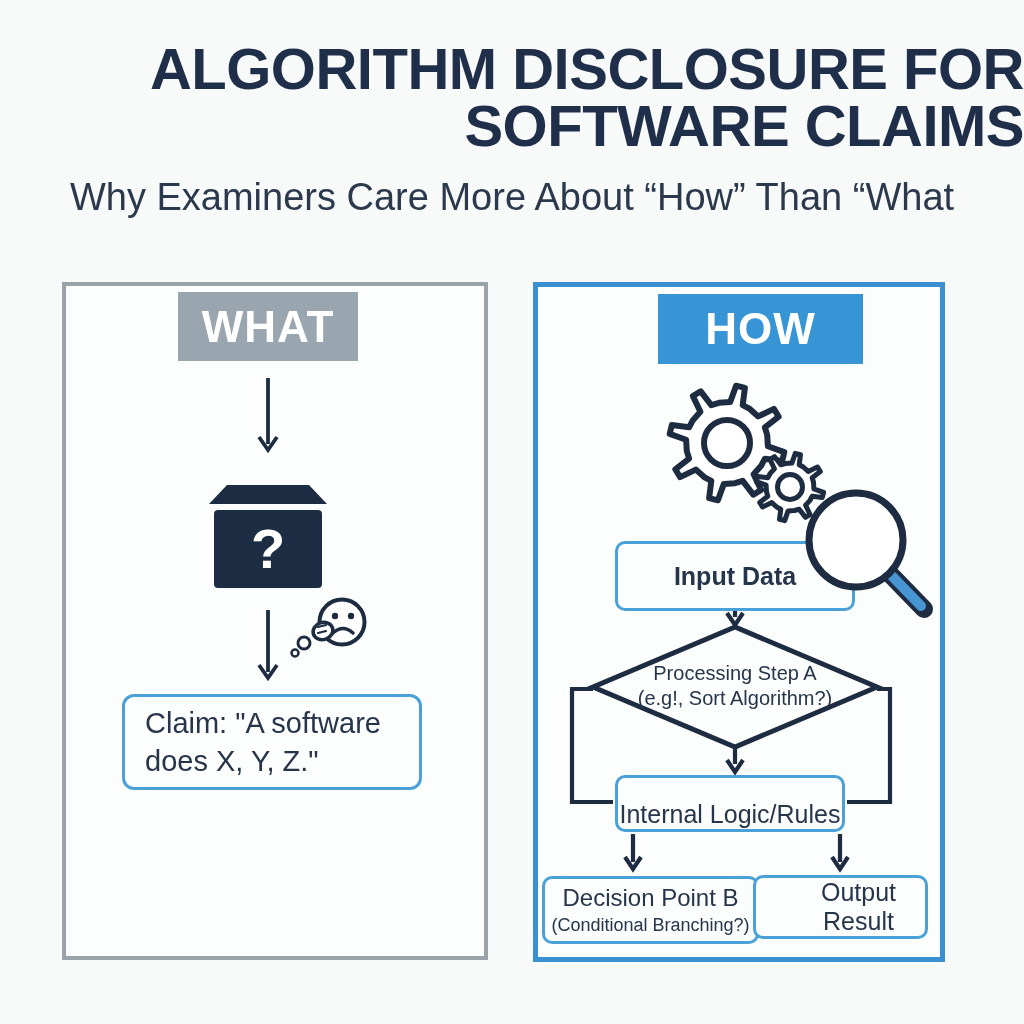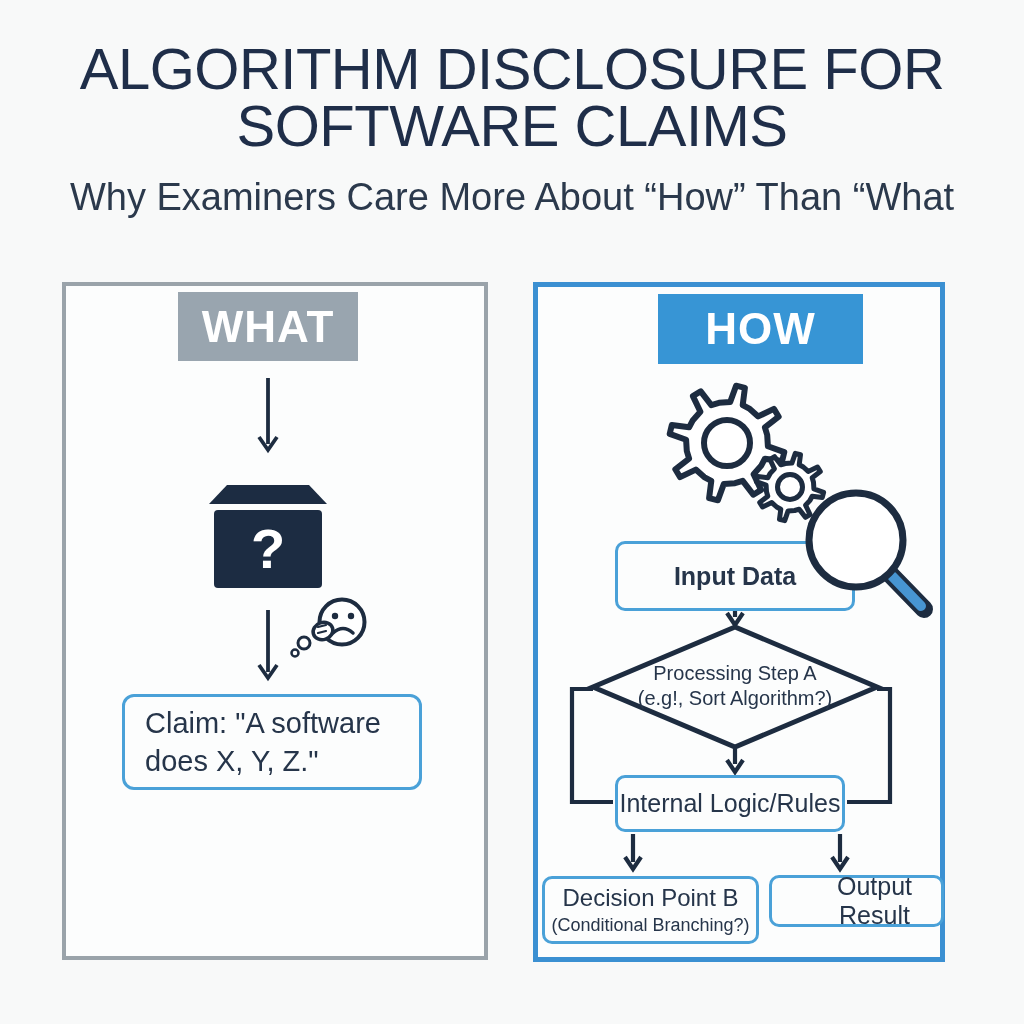--- a/index.html
+++ b/index.html
@@ -16,22 +16,23 @@
     background:var(--page-bg);
     font-family:"Liberation Sans","DejaVu Sans",sans-serif;
     color:var(--box-text);
     position:relative;overflow:hidden;
   }
   .stage{position:absolute;left:0;top:0;width:1024px;height:1024px;}
 
   
   .hdr{position:absolute;left:0;top:40px;width:1024px;text-align:center;}
   .title{
-    font-size:58px;font-weight:400;letter-spacing:-0.5px;line-height:57px;
+    font-size:58px;font-weight:700;letter-spacing:-0.5px;line-height:57px;
     color:var(--title-text);
+    text-align:right;
   }
   .subtitle{
     margin-top:22px;font-size:38px;font-weight:400;
     color:var(--subtitle-text);
   }
 
   
   .panel{position:absolute;background:var(--panel-bg);}
   .panel-left{left:62px;top:282px;width:426px;height:678px;border:4px solid var(--panel-left-border);}
   .panel-right{left:533px;top:282px;width:412px;height:680px;border:5px solid var(--panel-right-border);}
@@ -52,24 +53,24 @@
     background:var(--panel-bg);display:flex;flex-direction:column;
     align-items:center;justify-content:center;text-align:center;
     color:var(--box-text);line-height:1.15;
   }
   .claim-box{
     left:56px;top:408px;width:300px;height:96px;border-radius:12px;
     align-items:flex-start;justify-content:center;text-align:left;
     padding-left:20px;font-size:29px;line-height:1.32;
   }
   .input-box{left:77px;top:254px;width:240px;height:70px;font-size:25px;font-weight:bold;}
-  .logic-box{left:77px;top:488px;width:230px;height:57px;font-size:25px;}
+  .logic-box{left:77px;top:488px;width:230px;height:57px;font-size:25px;justify-content:flex-end;}
   .decision-box{left:4px;top:589px;width:217px;height:68px;font-size:24px;}
   .decision-box .sub{font-size:18px;margin-top:3px;}
-  .output-box{left:231px;top:588px;width:175px;height:52px;font-size:25px;padding-left:36px;}
+  .output-box{left:215px;top:588px;width:175px;height:64px;font-size:25px;padding-left:36px;}
 
   .diamond-label{
     position:absolute;left:57px;top:374px;width:280px;text-align:center;
     font-size:20px;line-height:1.25;color:var(--box-text);
   }
 
   .icon-layer{pointer-events:none;}
 </style>
 </head>
 <body>

